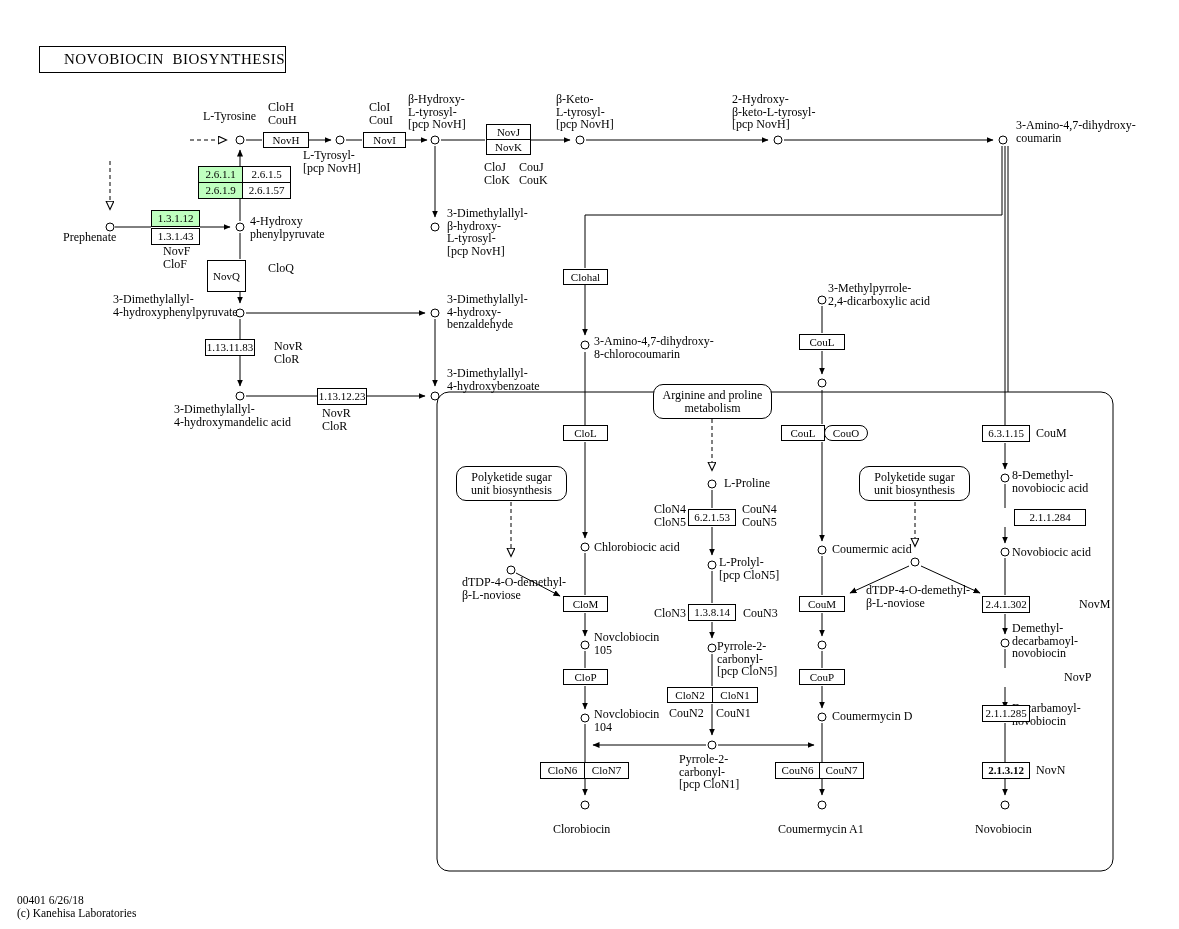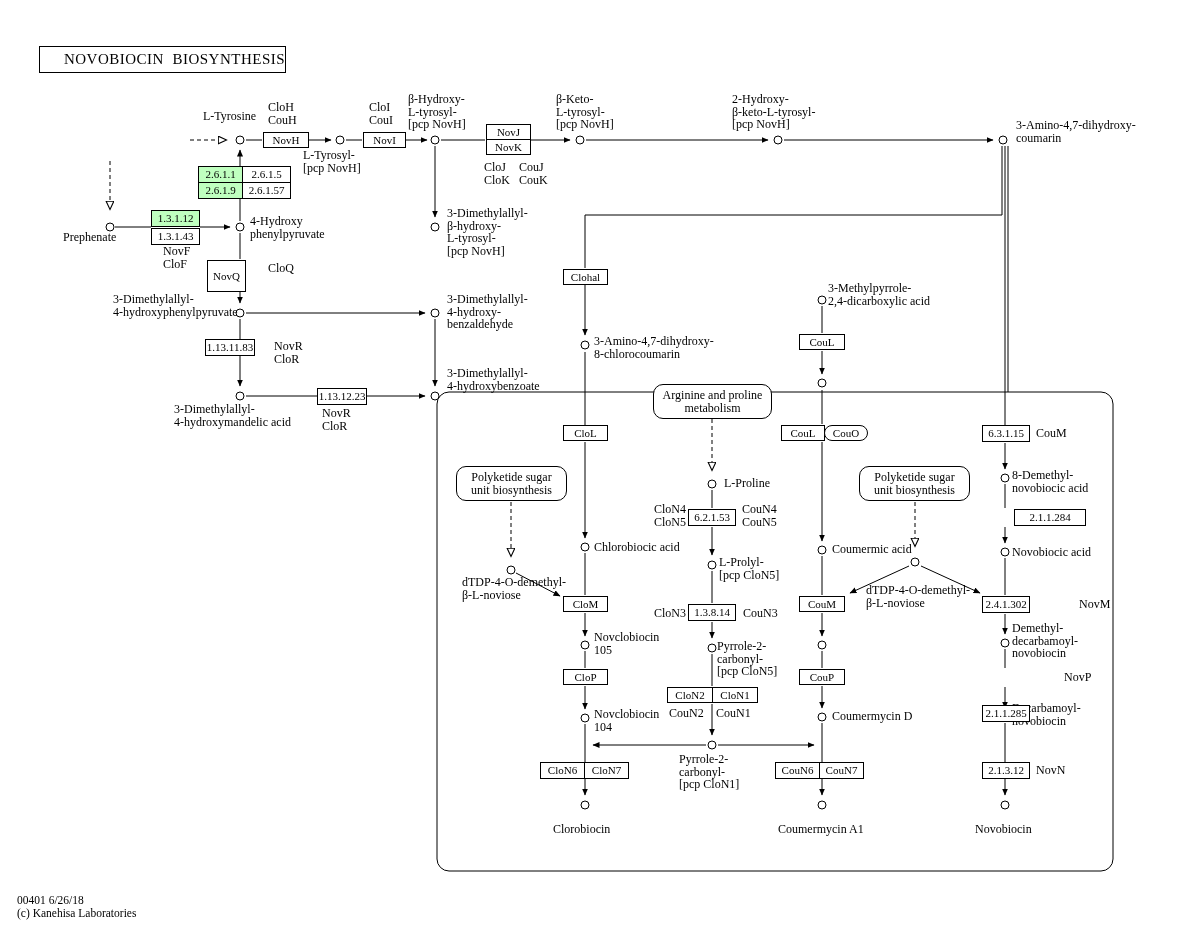--- a/index.html
+++ b/index.html
@@ -186,21 +186,21 @@
   <div class="box" style="left:688px;top:604px;width:48px;height:17px;">1.3.8.14</div>
   <div class="box" style="left:563px;top:669px;width:45px;height:16px;">CloP</div>
   <div class="box" style="left:799px;top:669px;width:46px;height:16px;">CouP</div>
   <div class="box" style="left:982px;top:669px;width:48px;height:17px;margin-top:36px;">2.1.1.285</div>
   <div class="box" style="left:667px;top:687px;width:46px;height:16px;">CloN2</div>
   <div class="box" style="left:712px;top:687px;width:46px;height:16px;">CloN1</div>
   <div class="box" style="left:540px;top:762px;width:45px;height:17px;">CloN6</div>
   <div class="box" style="left:584px;top:762px;width:45px;height:17px;">CloN7</div>
   <div class="box" style="left:775px;top:762px;width:45px;height:17px;">CouN6</div>
   <div class="box" style="left:819px;top:762px;width:45px;height:17px;">CouN7</div>
-  <div class="box" style="left:982px;top:762px;width:48px;height:17px;">2.1.3.12</div>
+  <div class="box" style="left:982px;top:762px;width:48px;height:17px;font-weight:bold;">2.1.3.12</div>
 
   <div class="lbl" style="left:268px;top:101px;">CloH
 CouH</div>
   <div class="lbl" style="left:369px;top:101px;">CloI
 CouI</div>
   <div class="lbl" style="left:484px;top:161px;">CloJ
 CloK</div>
   <div class="lbl" style="left:519px;top:161px;">CouJ
 CouK</div>
   <div class="lbl" style="left:163px;top:245px;">NovF

